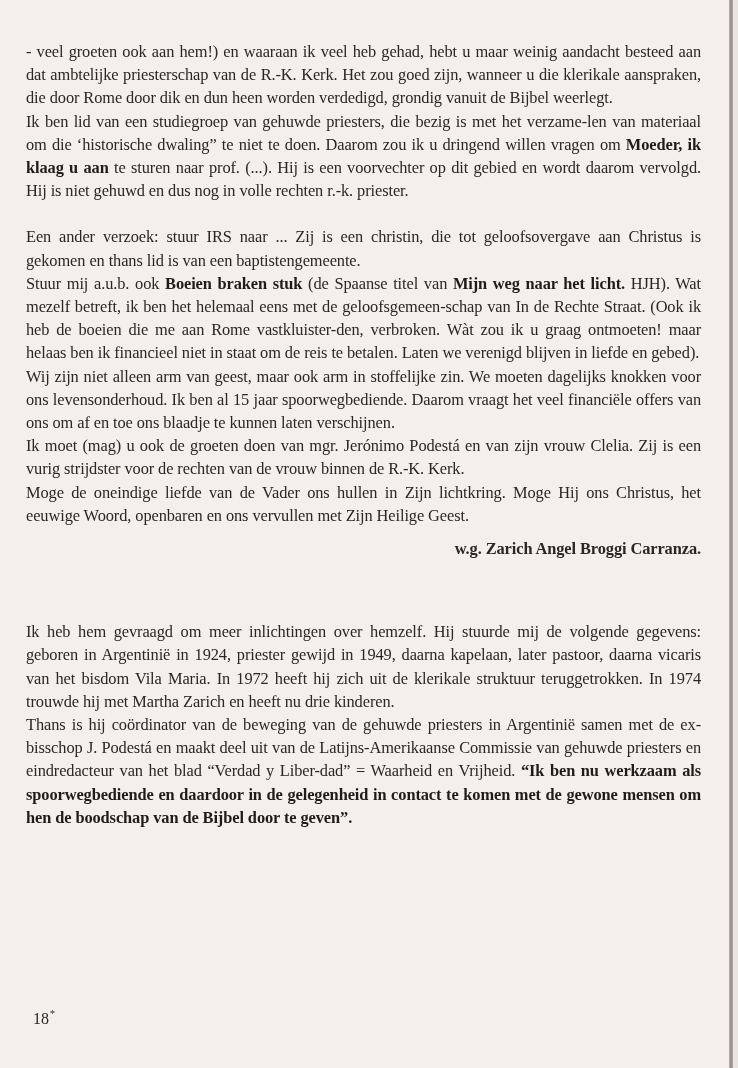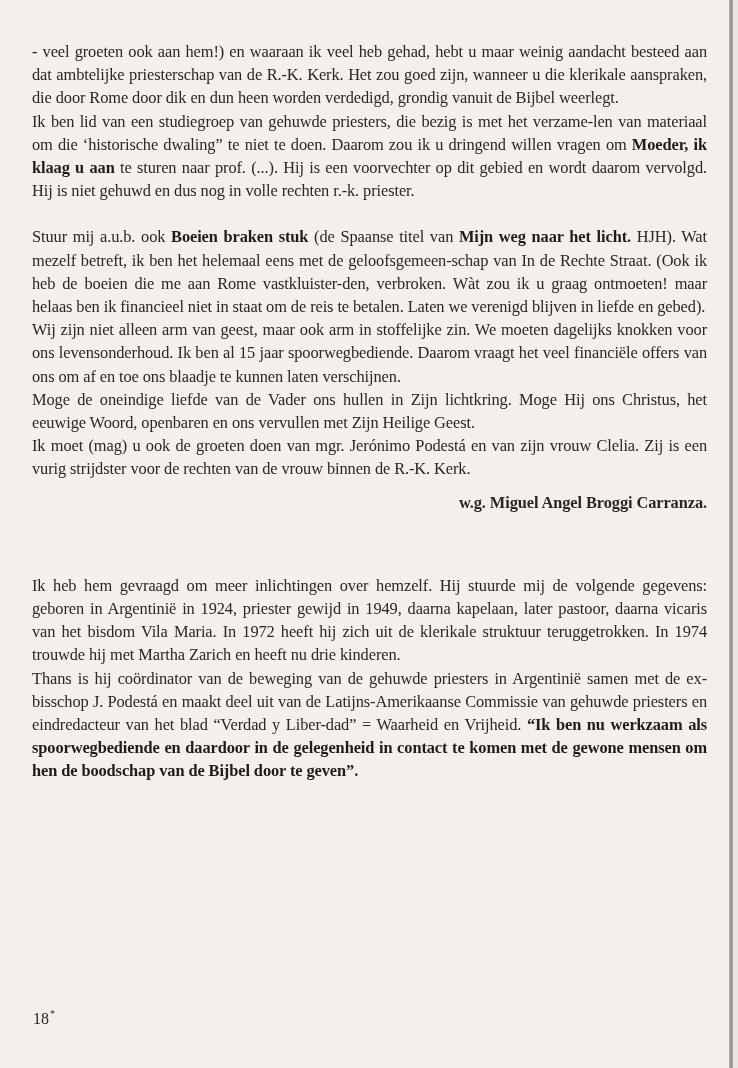--- a/index.html
+++ b/index.html
@@ -12,21 +12,21 @@
   }
   .page-edge {
     position: absolute; top: 0; bottom: 0; left: 729px; width: 4px;
     background: linear-gradient(to right, #bdb6b3, #8f8987, #b5aeab);
   }
   .page-edge-outer {
     position: absolute; top: 0; bottom: 0; left: 733px; right: 0;
     background: #e9e4e2;
   }
   .content {
-    position: absolute; left: 32px; top: 40px; width: 675px;
+    position: absolute; left: 26px; top: 40px; width: 675px;
     font-size: 16.4px; line-height: 23.2px;
     text-align: justify;
     letter-spacing: -0.1px;
   }
   .para { margin: 0; }
   .gap1 { height: 23px; }
   .gap-sig { height: 10px; }
   .gap-big { height: 60px; }
   b { font-weight: bold; color: #1f1b19; }
   .signature {
@@ -44,27 +44,28 @@
 <div class="page-edge-outer"></div>
 <div class="page-edge"></div>
 
 <div class="content">
   <div>
       <p class="para"><span>- veel groeten ook aan hem!) en waaraan ik veel heb gehad, hebt u maar weinig aandacht besteed aan dat ambtelijke priesterschap van de R.-K. Kerk. Het zou goed zijn, wanneer u die klerikale aanspraken, die door Rome door dik en dun heen worden verdedigd, grondig vanuit de Bijbel weerlegt.</span></p>
       <p class="para"><span>Ik ben lid van een studiegroep van gehuwde priesters, die bezig is met het verzame-len van materiaal om die ‘historische dwaling” te niet te doen. Daarom zou ik u dringend willen vragen om </span><b>Moeder, ik klaag u aan</b><span> te sturen naar prof. (...). Hij is een voorvechter op dit gebied en wordt daarom vervolgd. Hij is niet gehuwd en dus nog in volle rechten r.-k. priester.</span></p>
     </div>
   <div class="gap1"></div>
   <div>
+      <p class="para"><span>Een ander verzoek: stuur IRS naar ... Zij is een christin, die tot geloofsovergave aan Christus is gekomen en thans lid is van een baptistengemeente.</span></p>
       <p class="para"><span>Stuur mij a.u.b. ook </span><b>Boeien braken stuk</b><span> (de Spaanse titel van </span><b>Mijn weg naar het licht.</b><span> HJH). Wat mezelf betreft, ik ben het helemaal eens met de geloofsgemeen-schap van In de Rechte Straat. (Ook ik heb de boeien die me aan Rome vastkluister-den, verbroken. Wàt zou ik u graag ontmoeten! maar helaas ben ik financieel niet in staat om de reis te betalen. Laten we verenigd blijven in liefde en gebed).</span></p>
       <p class="para"><span>Wij zijn niet alleen arm van geest, maar ook arm in stoffelijke zin. We moeten dagelijks knokken voor ons levensonderhoud. Ik ben al 15 jaar spoorwegbediende. Daarom vraagt het veel financiële offers van ons om af en toe ons blaadje te kunnen laten verschijnen.</span></p>
+      <p class="para"><span>Ik moet (mag) u ook de groeten doen van mgr. Jerónimo Podestá en van zijn vrouw Clelia. Zij is een vurig strijdster voor de rechten van de vrouw binnen de R.-K. Kerk.</span></p>
       <p class="para"><span>Moge de oneindige liefde van de Vader ons hullen in Zijn lichtkring. Moge Hij ons Christus, het eeuwige Woord, openbaren en ons vervullen met Zijn Heilige Geest.</span></p>
-      <p class="para"><span>Ik moet (mag) u ook de groeten doen van mgr. Jerónimo Podestá en van zijn vrouw Clelia. Zij is een vurig strijdster voor de rechten van de vrouw binnen de R.-K. Kerk.</span></p>
     </div>
   <div class="gap-sig"></div>
-  <p class="signature">w.g. Miguel Angel Broggi Carranza.</p>
+  <p class="signature">w.g. Zarich Angel Broggi Carranza.</p>
   <div class="gap-big"></div>
   <div>
       <p class="para"><span>Ik heb hem gevraagd om meer inlichtingen over hemzelf. Hij stuurde mij de volgende gegevens: geboren in Argentinië in 1924, priester gewijd in 1949, daarna kapelaan, later pastoor, daarna vicaris van het bisdom Vila Maria. In 1972 heeft hij zich uit de klerikale struktuur teruggetrokken. In 1974 trouwde hij met Martha Zarich en heeft nu drie kinderen.</span></p>
       <p class="para"><span>Thans is hij coördinator van de beweging van de gehuwde priesters in Argentinië samen met de ex-bisschop J. Podestá en maakt deel uit van de Latijns-Amerikaanse Commissie van gehuwde priesters en eindredacteur van het blad “Verdad y Liber-dad” = Waarheid en Vrijheid. </span><b>“Ik ben nu werkzaam als spoorwegbediende en daardoor in de gelegenheid in contact te komen met de gewone mensen om hen de boodschap van de Bijbel door te geven”.</b></p>
     </div>
 </div>
 
 <div class="page-number">
   <span>18</span><sup>*</sup>
 </div>

